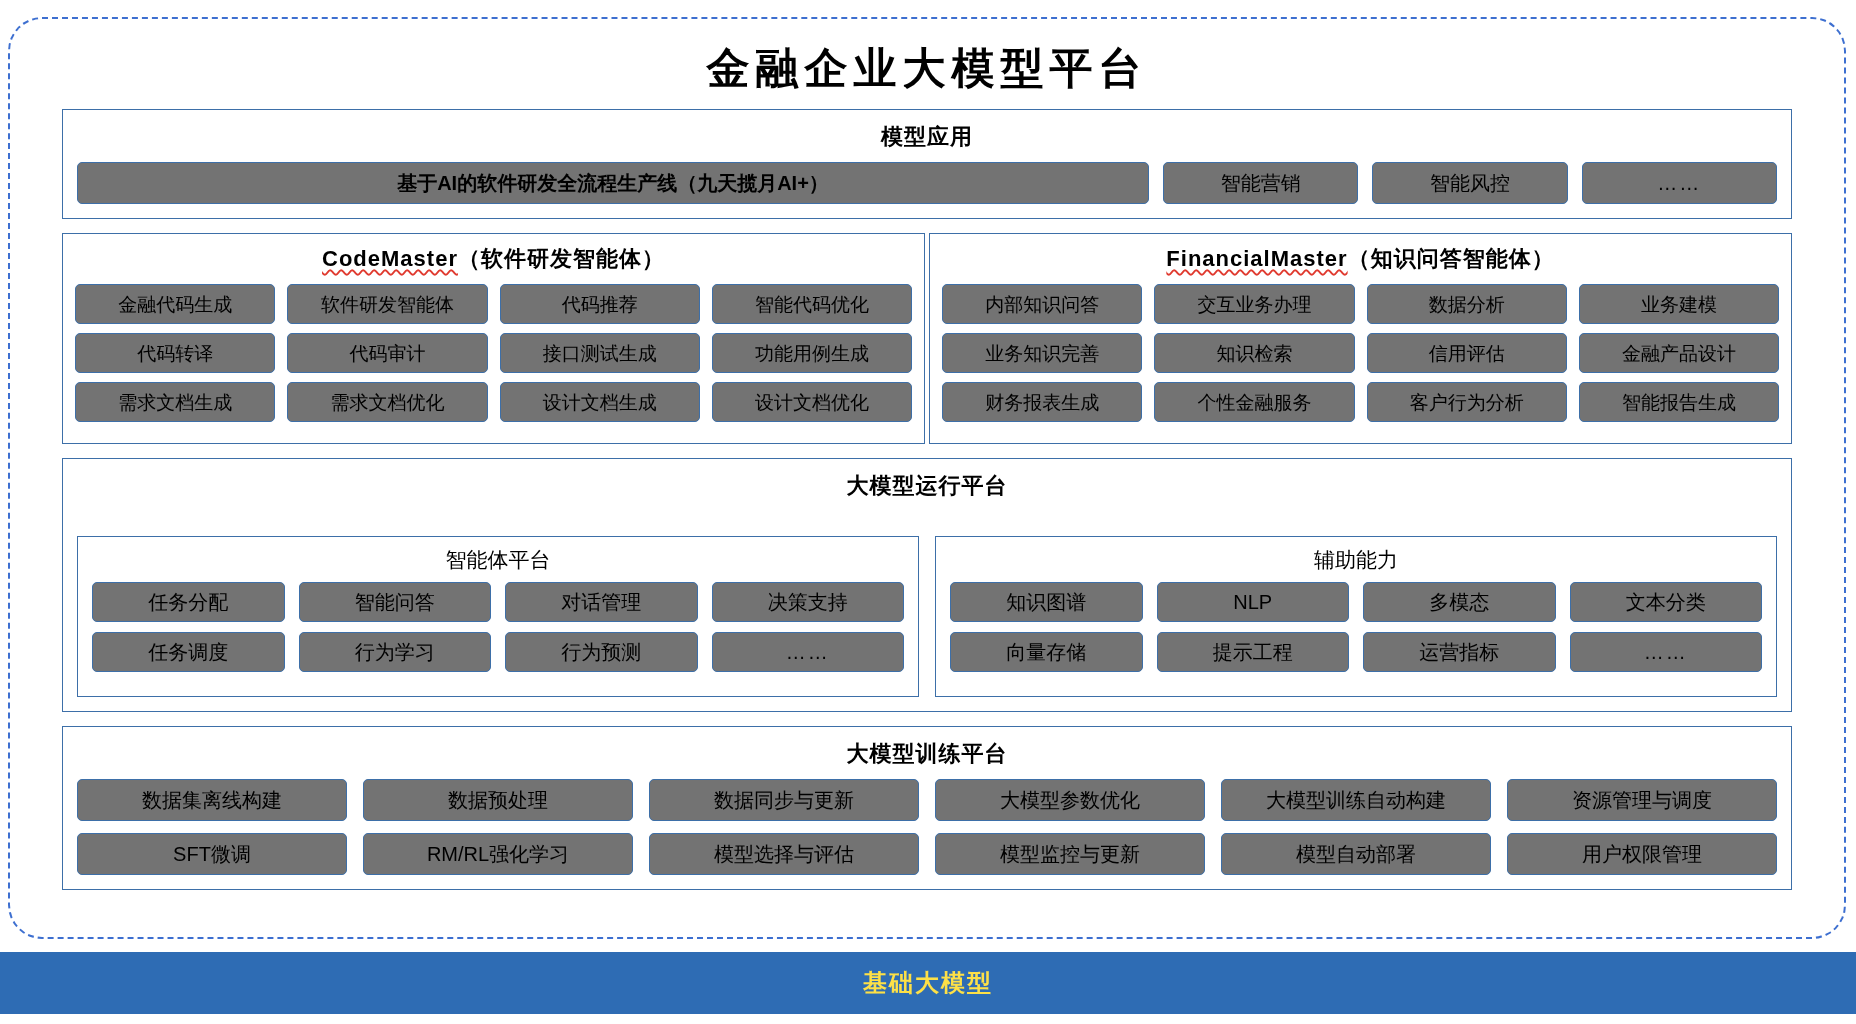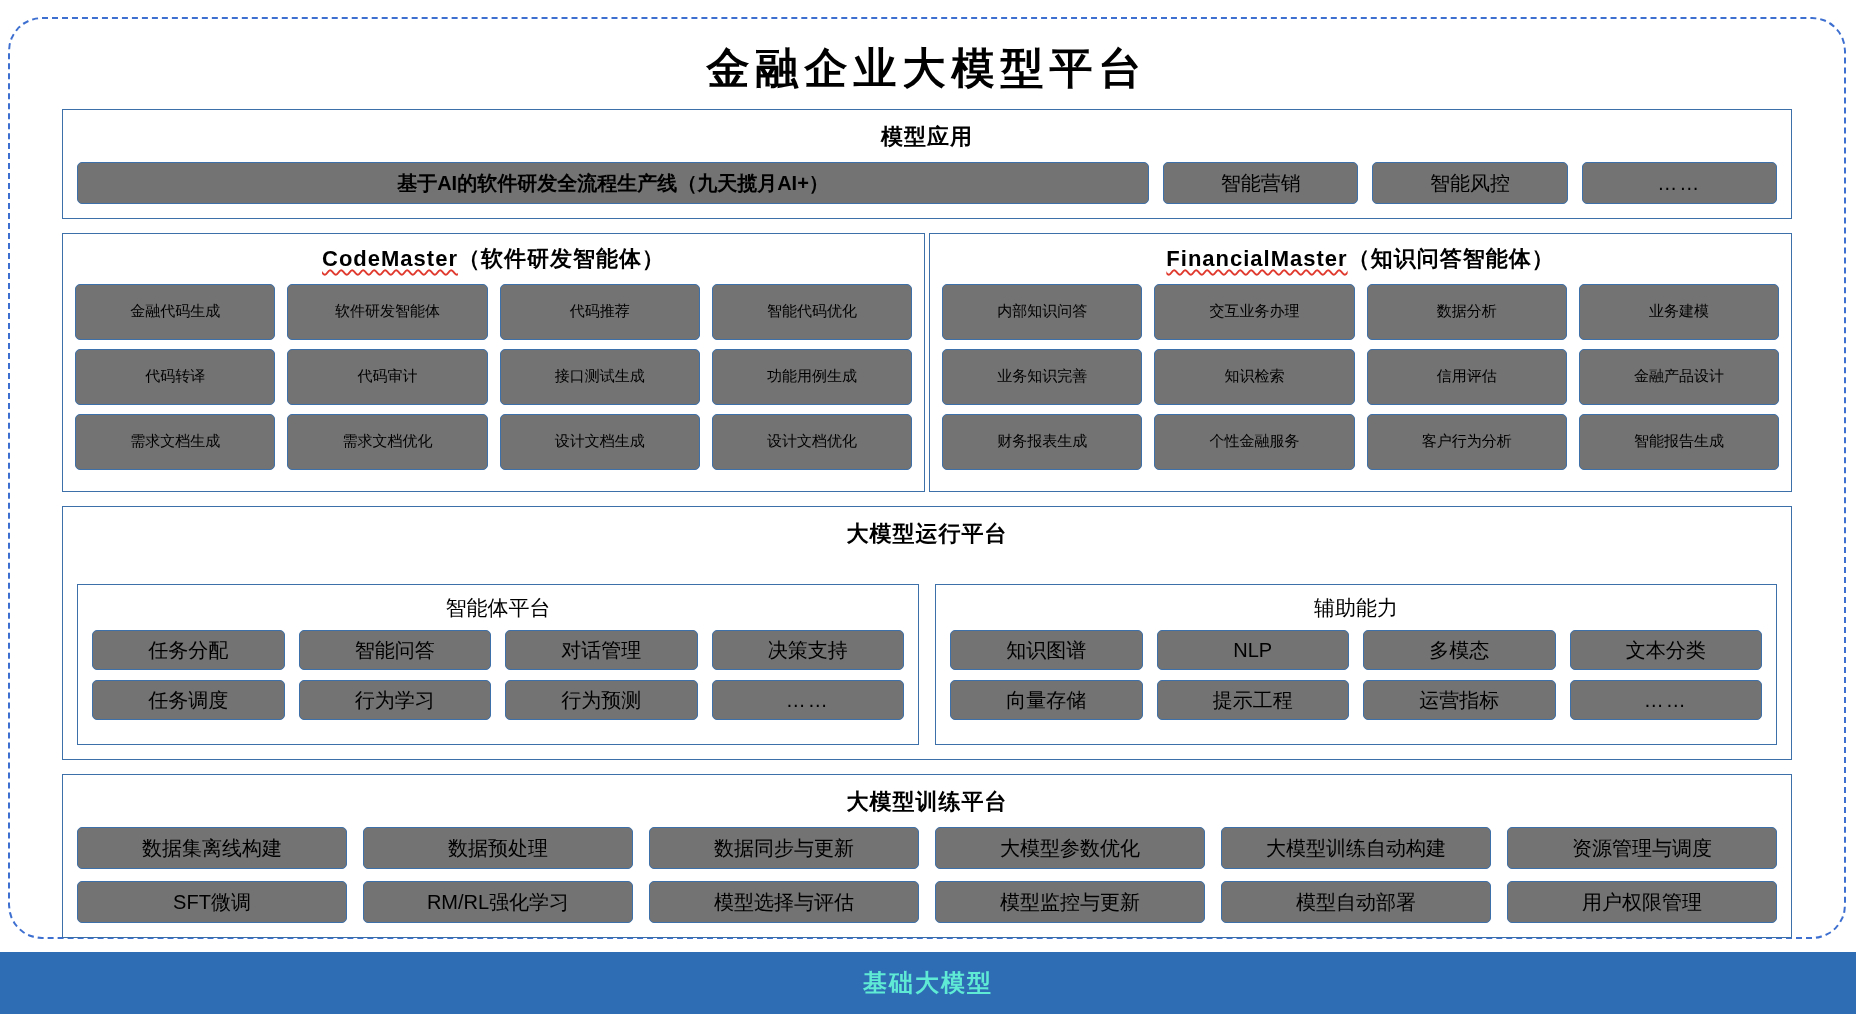--- a/index.html
+++ b/index.html
@@ -100,21 +100,21 @@
   #agents-wrap {
     display: flex;
     gap: 4px;
     margin: 0 52px 14px 52px;
   }
   #agents-wrap > .band {
     margin: 0;
     flex: 1 1 0;
     padding: 8px 12px 12px 12px;
   }
-  #agents-wrap .pill { height: 56px; font-size: 15px; font-family: Liberation Mono, monospace; }
+  #agents-wrap .pill { height: 40px; font-size: 19px; }
   #agents-wrap .pill-row { gap: 12px; margin-bottom: 9px; }
 
   
   #runtime-sub-wrap {
     display: flex;
     gap: 16px;
   }
   .subbox {
     box-sizing: border-box;
     border: 1.4px solid #3D6FA8;
@@ -137,21 +137,21 @@
   #training-band .pill-row { gap: 16px; }
 
   
   #base-bar {
     position: absolute;
     left: 0;
     top: 952px;
     width: 1856px;
     height: 62px;
     background: #2E6CB4;
-    color: #5eead4;
+    color: #fde047;
     display: flex;
     align-items: center;
     justify-content: center;
     font-size: 24px;
     font-weight: 700;
     letter-spacing: 2px;
   }
 </style>
 </head>
 <body>

